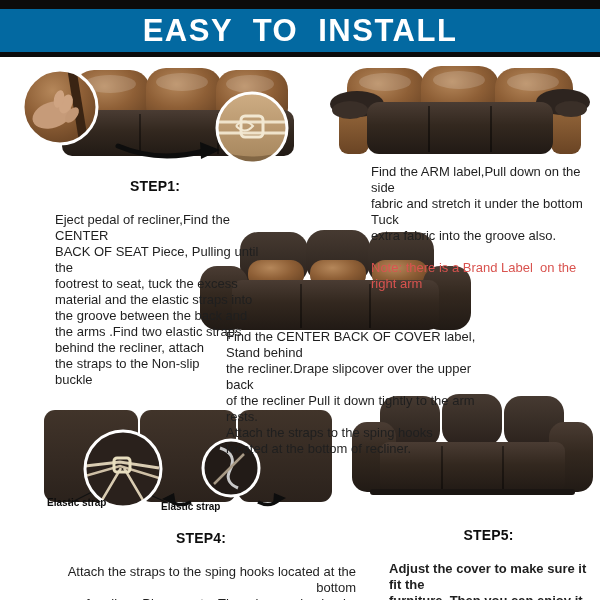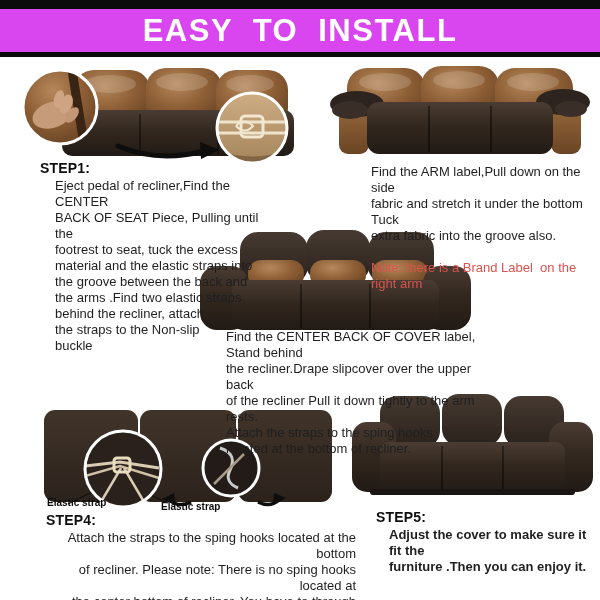--- a/index.html
+++ b/index.html
@@ -3,32 +3,32 @@
 <meta charset="utf-8">
 <style>
   html,body { margin:0; padding:0; background:#ffffff; }
   #canvas {
     position:relative; width:600px; height:600px; overflow:hidden;
     background:#ffffff; font-family:"Liberation Sans","DejaVu Sans",sans-serif;
   }
   
   .banner { position:absolute; top:0; left:0; width:600px; height:57px; background:#0c0b0b; }
   .banner-inner {
-    position:absolute; top:9px; left:0; right:0; height:43px; background:#d946ef;
+    position:absolute; top:9px; left:0; right:0; height:43px; background:#0369a1;
     display:flex; align-items:center; justify-content:center;
   }
   .banner-text {
     color:#ffffff; font-size:31px; font-weight:700;
     letter-spacing:1.5px; word-spacing:10px; white-space:nowrap;
   }
   
   .ph { position:absolute; display:block; }
   
   .step { position:absolute; color:#1f1f1f; }
-  .step h3 { margin:0; font-size:14px; font-weight:700; color:#0e0e0e; letter-spacing:0.2px; }
+  .step h3 { margin:18px; font-size:14px; font-weight:700; color:#0e0e0e; letter-spacing:0.2px;text-align:center; }
   .step p { margin:2px 0 0 0; font-size:13px; line-height:16px; white-space:pre-wrap; }
   .step1 { left:40px; top:160px; width:230px; }
   .step1 p { padding-left:15px; }
   .step2 { left:353px; top:162px; width:242px; }
   .step2 p { padding-left:18px; }
   .step2 .note { color:#d9534f; margin-top:16px; }
   .step3 { left:200px; top:327px; width:290px; }
   .step3 p { padding-left:26px; }
   .step4 { left:46px; top:512px; width:310px; }
   .step4 p { padding-left:13px;text-align:right; }

